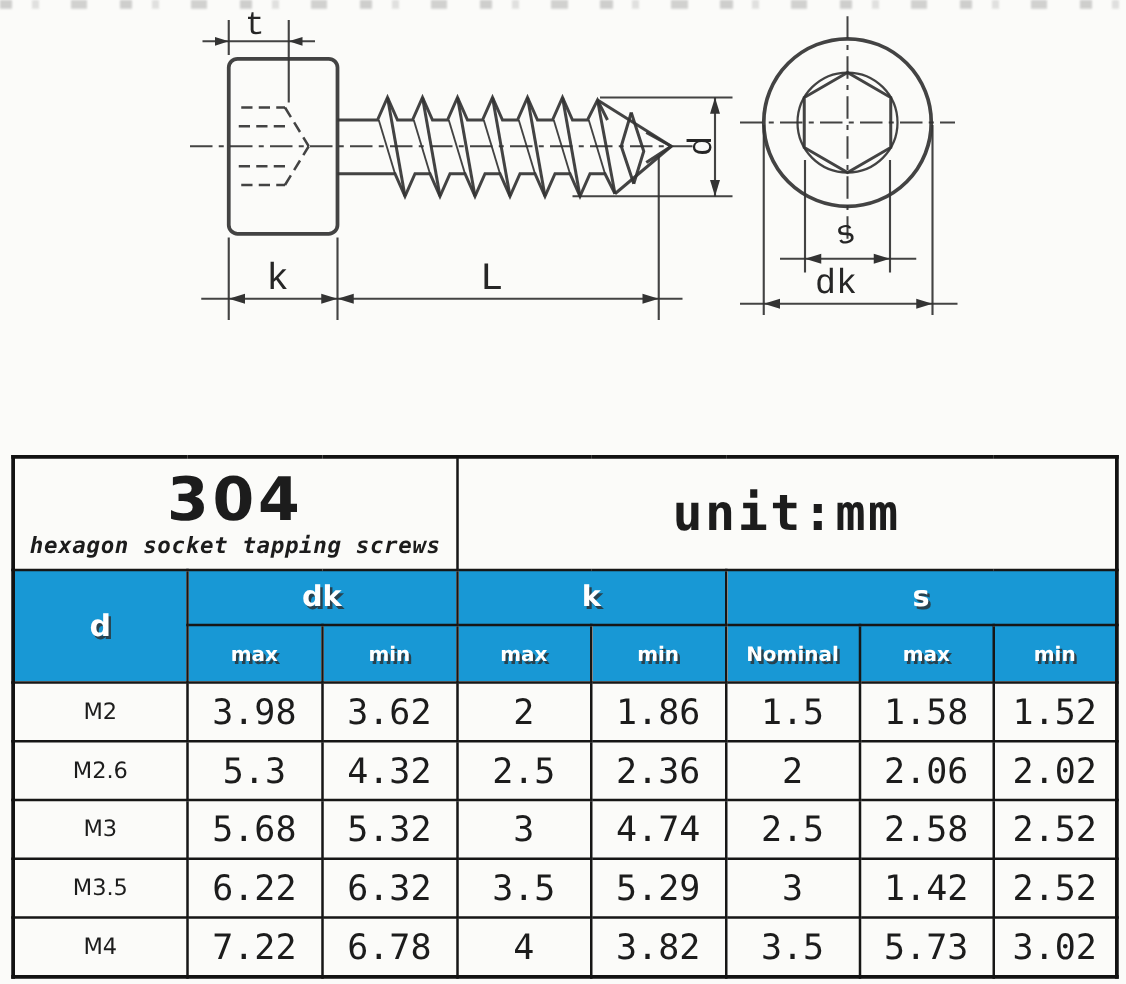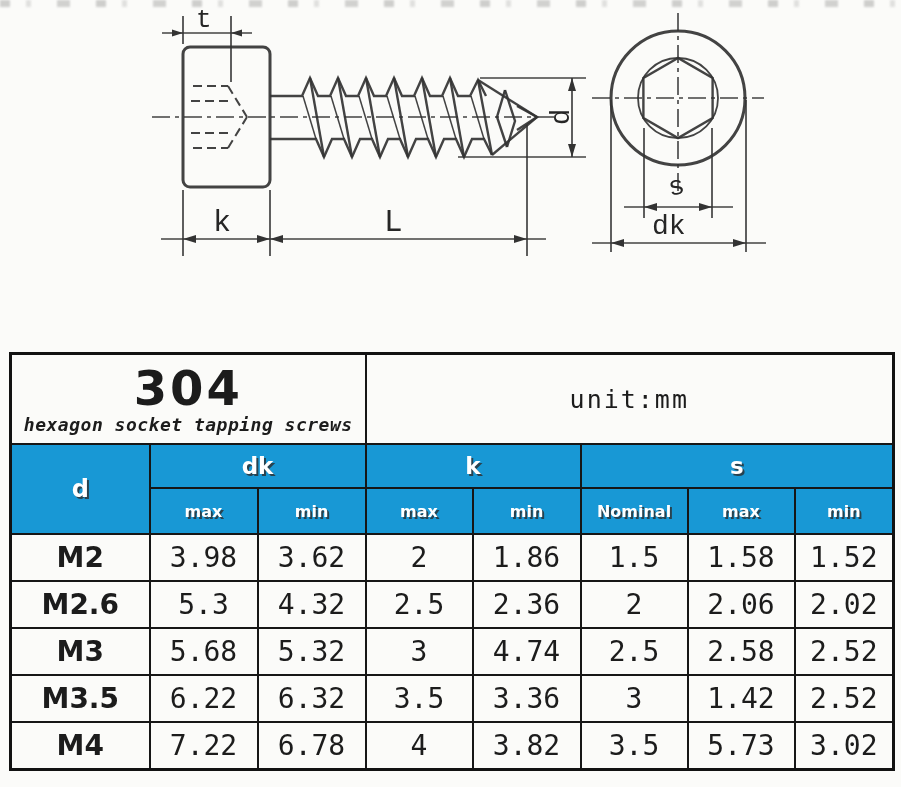--- a/index.html
+++ b/index.html
@@ -16,52 +16,52 @@
       rgba(70,70,70,.45) 0 10px, transparent 10px 26px,
       rgba(90,90,90,.3) 26px 31px, transparent 31px 57px,
       rgba(60,60,60,.4) 57px 70px, transparent 70px 96px);
     filter:blur(1px);opacity:.55;
   }
   .drawing{position:absolute;left:0;top:0;width:901px;height:330px;}
   .drawing svg{display:block;}
   .dim-label{font-family:"Liberation Mono","DejaVu Sans Mono",monospace;fill:#262626;}
 
   table.spec{
-    position:absolute;left:9px;top:352px;width:883px;
+    position:absolute;left:9px;top:364px;width:883px;
     border-collapse:collapse;table-layout:fixed;
     background:#fbfbf9;
   }
   table.spec td, table.spec th{
     border:2px solid #161616;text-align:center;vertical-align:middle;
     padding:0;overflow:hidden;
   }
   table.spec{border:3px solid #121212;}
   .title-cell{height:88px;}
   .material{
     font-size:48px;font-weight:bold;letter-spacing:3px;line-height:1.0;
     font-family:"DejaVu Sans",sans-serif;
   }
   .subtitle{
     font-family:"DejaVu Sans Mono","Liberation Mono",monospace;
     font-size:18px;font-weight:600;letter-spacing:.5px;margin-top:2px;font-style:italic;
   }
   .unit{
     font-family:"DejaVu Sans Mono","Liberation Mono",monospace;
-    font-size:25px;font-weight:400;letter-spacing:2px;
+    font-size:40px;font-weight:700;letter-spacing:2px;
   }
   .hb{
     background:#1898d5;color:#ffffff;
     text-shadow:2px 2px 0 rgba(45,45,45,.8);
     font-weight:bold;font-family:"DejaVu Sans",sans-serif;
   }
   .grp{height:42px;font-size:23px;}
   .sub{height:44px;font-size:16px;}
   .dcell{font-size:24px;}
   .rowlab{
-    height:45px;font-size:28px;font-weight:bold;
+    height:45px;font-size:18px;font-weight:normal;
     font-family:"DejaVu Sans",sans-serif;
   }
   .val{
     font-family:"DejaVu Sans Mono","Liberation Mono",monospace;
     font-size:28px;font-weight:500;
   }
 </style>
 </head>
 <body>
 
@@ -248,21 +248,21 @@
     <td class="val">4.74</td>
     <td class="val">2.5</td>
     <td class="val">2.58</td>
     <td class="val">2.52</td>
   </tr>
   <tr>
     <td class="rowlab">M3.5</td>
     <td class="val">6.22</td>
     <td class="val">6.32</td>
     <td class="val">3.5</td>
-    <td class="val">3.36</td>
+    <td class="val">5.29</td>
     <td class="val">3</td>
     <td class="val">1.42</td>
     <td class="val">2.52</td>
   </tr>
   <tr>
     <td class="rowlab">M4</td>
     <td class="val">7.22</td>
     <td class="val">6.78</td>
     <td class="val">4</td>
     <td class="val">3.82</td>

